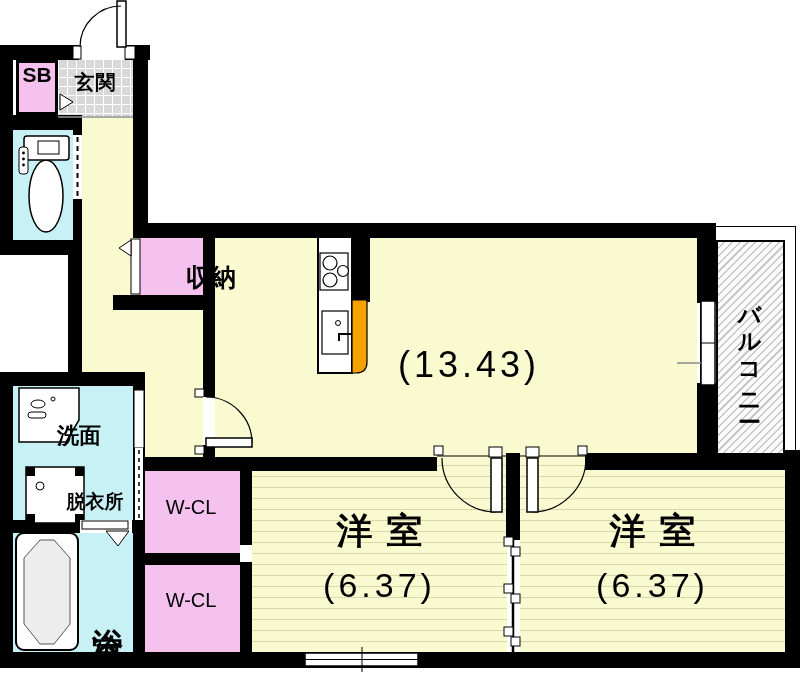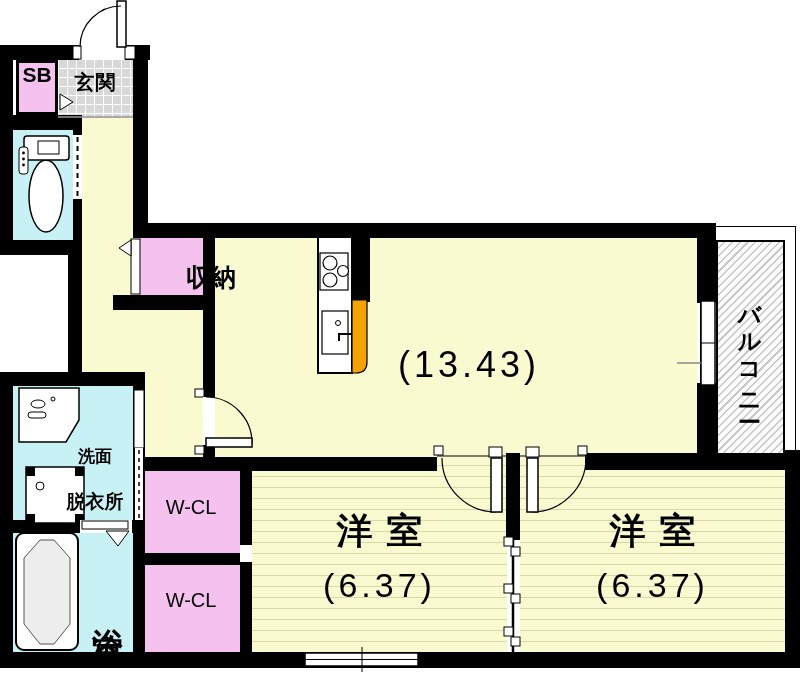--- a/index.html
+++ b/index.html
@@ -208,21 +208,21 @@
   <div class="label cjk" style="left:58px;top:72px;width:75px;font-size:20px;letter-spacing:1px;">玄関</div>
 
   <div class="label cjk" style="left:137px;top:264px;width:66px;font-size:25px;margin-left:41px;">収納</div>
 
   <div class="label" style="left:349px;top:346px;width:240px;font-size:36px;letter-spacing:4px;">(13.43)</div>
 
   <div class="vlabel" style="left:716px;top:255px;width:69px;height:190px;font-size:23px;">
        <span>バルコニー</span>
     </div>
 
-  <div class="label cjk" style="left:40px;top:424px;width:110px;font-size:17px;margin-top:24px;">洗面</div>
+  <div class="label cjk" style="left:24px;top:424px;width:110px;font-size:22px;">洗面</div>
   <div class="label cjk" style="left:40px;top:456px;width:110px;font-size:19px;margin-top:36px;">脱衣所</div>
 
   <div class="vlabel" style="left:84px;top:563px;width:46px;height:90px;font-size:31px;">
        <span>浴室</span>
     </div>
 
   <div class="label" style="left:142px;top:497px;width:98px;font-size:20px;">W-CL</div>
   <div class="label" style="left:142px;top:590px;width:98px;font-size:20px;">W-CL</div>
 
   <div class="label cjk" style="left:252px;top:512px;width:255px;font-size:36px;letter-spacing:14px;text-indent:14px;">洋室</div>

